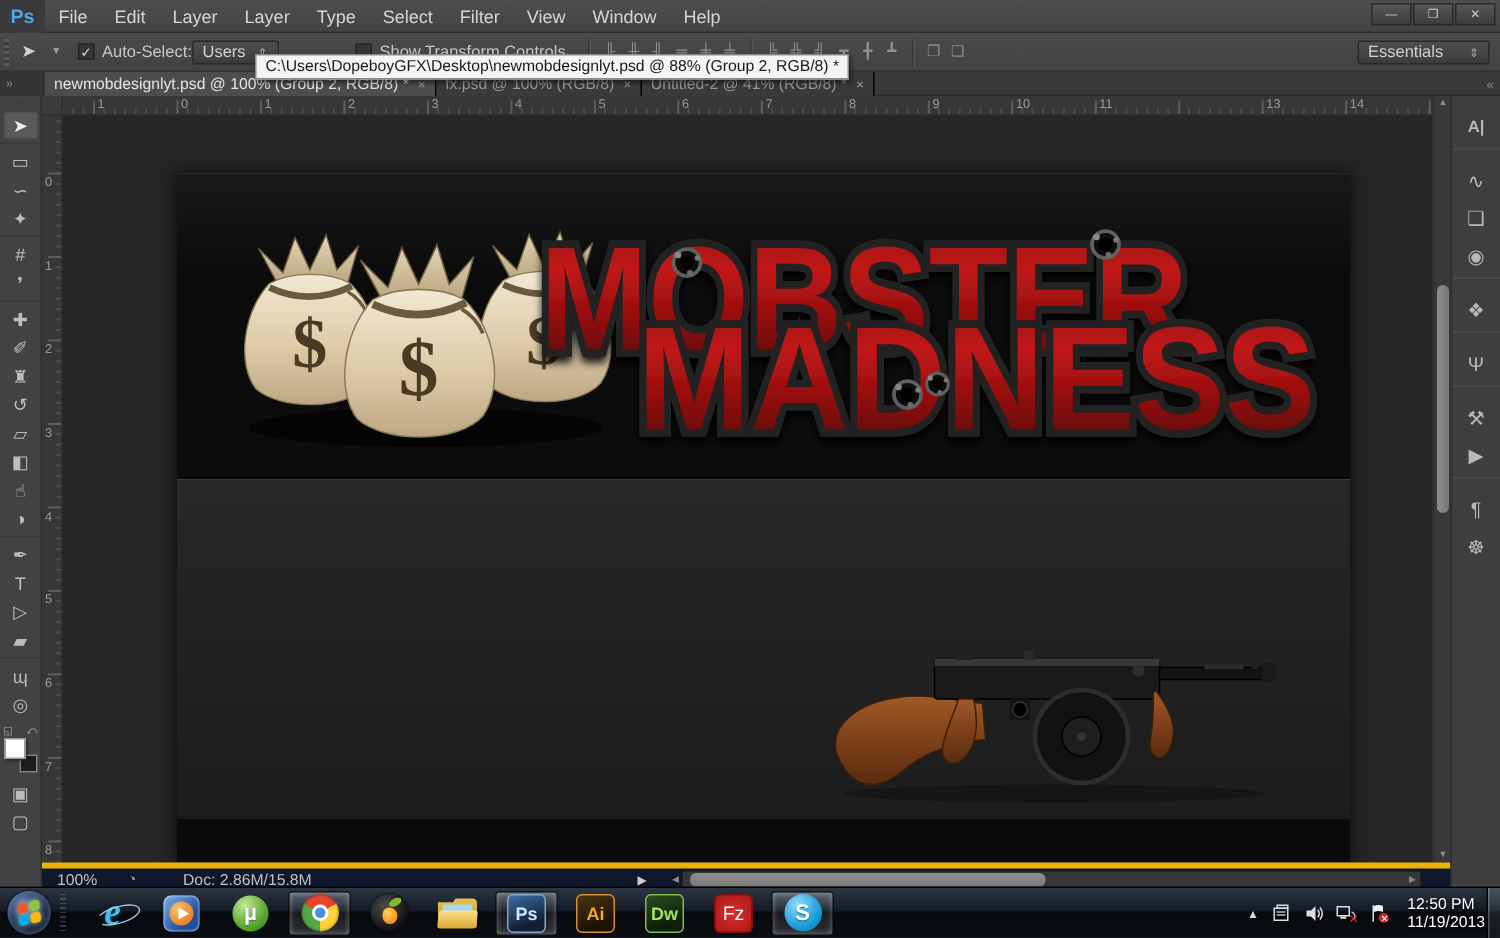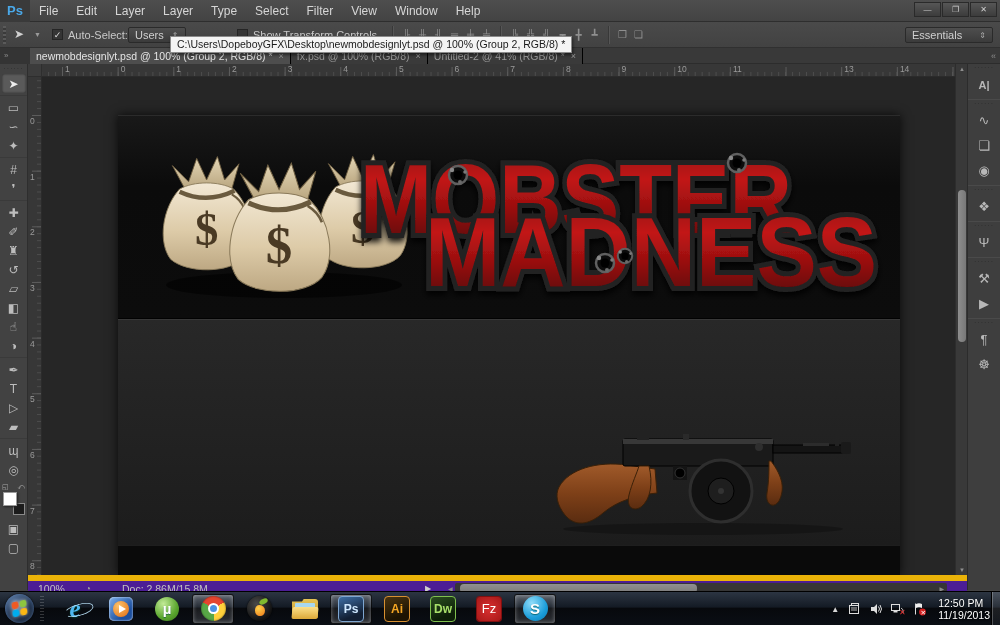--- a/index.html
+++ b/index.html
@@ -67,21 +67,21 @@
   .canvas{position:absolute;left:76px;top:38px;width:782px;height:460px;overflow:hidden;box-shadow:0 0 10px rgba(0,0,0,.8)}
   .band-header{position:absolute;left:0;top:0;width:782px;height:203px;background:linear-gradient(#191919,#0b0b0b 35%,#0c0c0c);box-shadow:inset 0 1px 0 #2b2b2b}
   .band-content{position:absolute;left:0;top:203px;width:782px;height:227px;background:linear-gradient(#282828,#1c1c1c);border-top:1px solid #020202;box-shadow:inset 0 1px 0 #383838}
   .band-footer{position:absolute;left:0;top:430px;width:782px;height:30px;background:#0a0a0a;box-shadow:inset 0 1px 0 #1e1e1e}
   .svgart{position:absolute}
 
   
   .vscroll{position:absolute;left:955px;top:64px;width:12px;height:511px;background:#393939;border-left:1px solid #2d2d2d}
   .vthumb{position:absolute;left:2px;top:126px;width:8px;height:152px;background:linear-gradient(90deg,#8e8e8e,#787878);border-radius:4px}
   .varr{position:absolute;left:0;width:12px;text-align:center;color:#8f8f8f;font-size:6px}
-  .statusbar{position:absolute;left:28px;top:575px;width:939px;height:20px;background:#4c1d95;border-top:6px solid #eab308;font-size:10.5px;color:#c0c0c0}
+  .statusbar{position:absolute;left:28px;top:575px;width:939px;height:20px;background:#0f172a;border-top:4px solid #eab308;font-size:10.5px;color:#c0c0c0}
   .sb-zoom{position:absolute;left:10px;top:2px}
   .sb-ico{position:absolute;left:57px;top:2px;color:#999;font-size:10px}
   .sb-doc{position:absolute;left:94px;top:2px}
   .sb-flyout{position:absolute;left:397px;top:3px;font-size:8px;color:#cfcfcf}
   .sb-larr{position:absolute;left:420px;top:4px;font-size:6px;color:#8a8a8a}
   .hscrolltrack{position:absolute;left:427px;top:2px;width:492px;height:11px;background:#363636;border-radius:2px}
   .hthumb{position:absolute;left:5px;top:1px;width:237px;height:9px;background:linear-gradient(#909090,#7a7a7a);border-radius:4px}
   .sb-rarr{position:absolute;right:3px;top:2px;font-size:6px;color:#8a8a8a}
 
   
@@ -188,21 +188,21 @@
     <div class="oicons" style="left:616px" id="oicons-2">
         <span class="oicon">❐</span>
         <span class="oicon">❏</span>
       </div>
     <div class="obselect" style="left:905px;width:88px">
       <span style="flex:1">Essentials</span>
         <span class="dar">⇕</span>
     </div>
   </div>
 
-  <div class="tooltip">C:\Users\DopeboyGFX\Desktop\newmobdesignlyt.psd @ 100% (Group 2, RGB/8) *</div>
+  <div class="tooltip">C:\Users\DopeboyGFX\Desktop\newmobdesignlyt.psd @ 88% (Group 2, RGB/8) *</div>
 
   <div class="tabbar">
     <div class="tabstub">»</div>
     <div class="tab active">
       <span>newmobdesignlyt.psd @ 100% (Group 2, RGB/8) *</span>
         <span class="tclose">×</span>
     </div>
     <div class="tab">
       <span>fx.psd @ 100% (RGB/8)</span>
         <span class="tclose">×</span>

